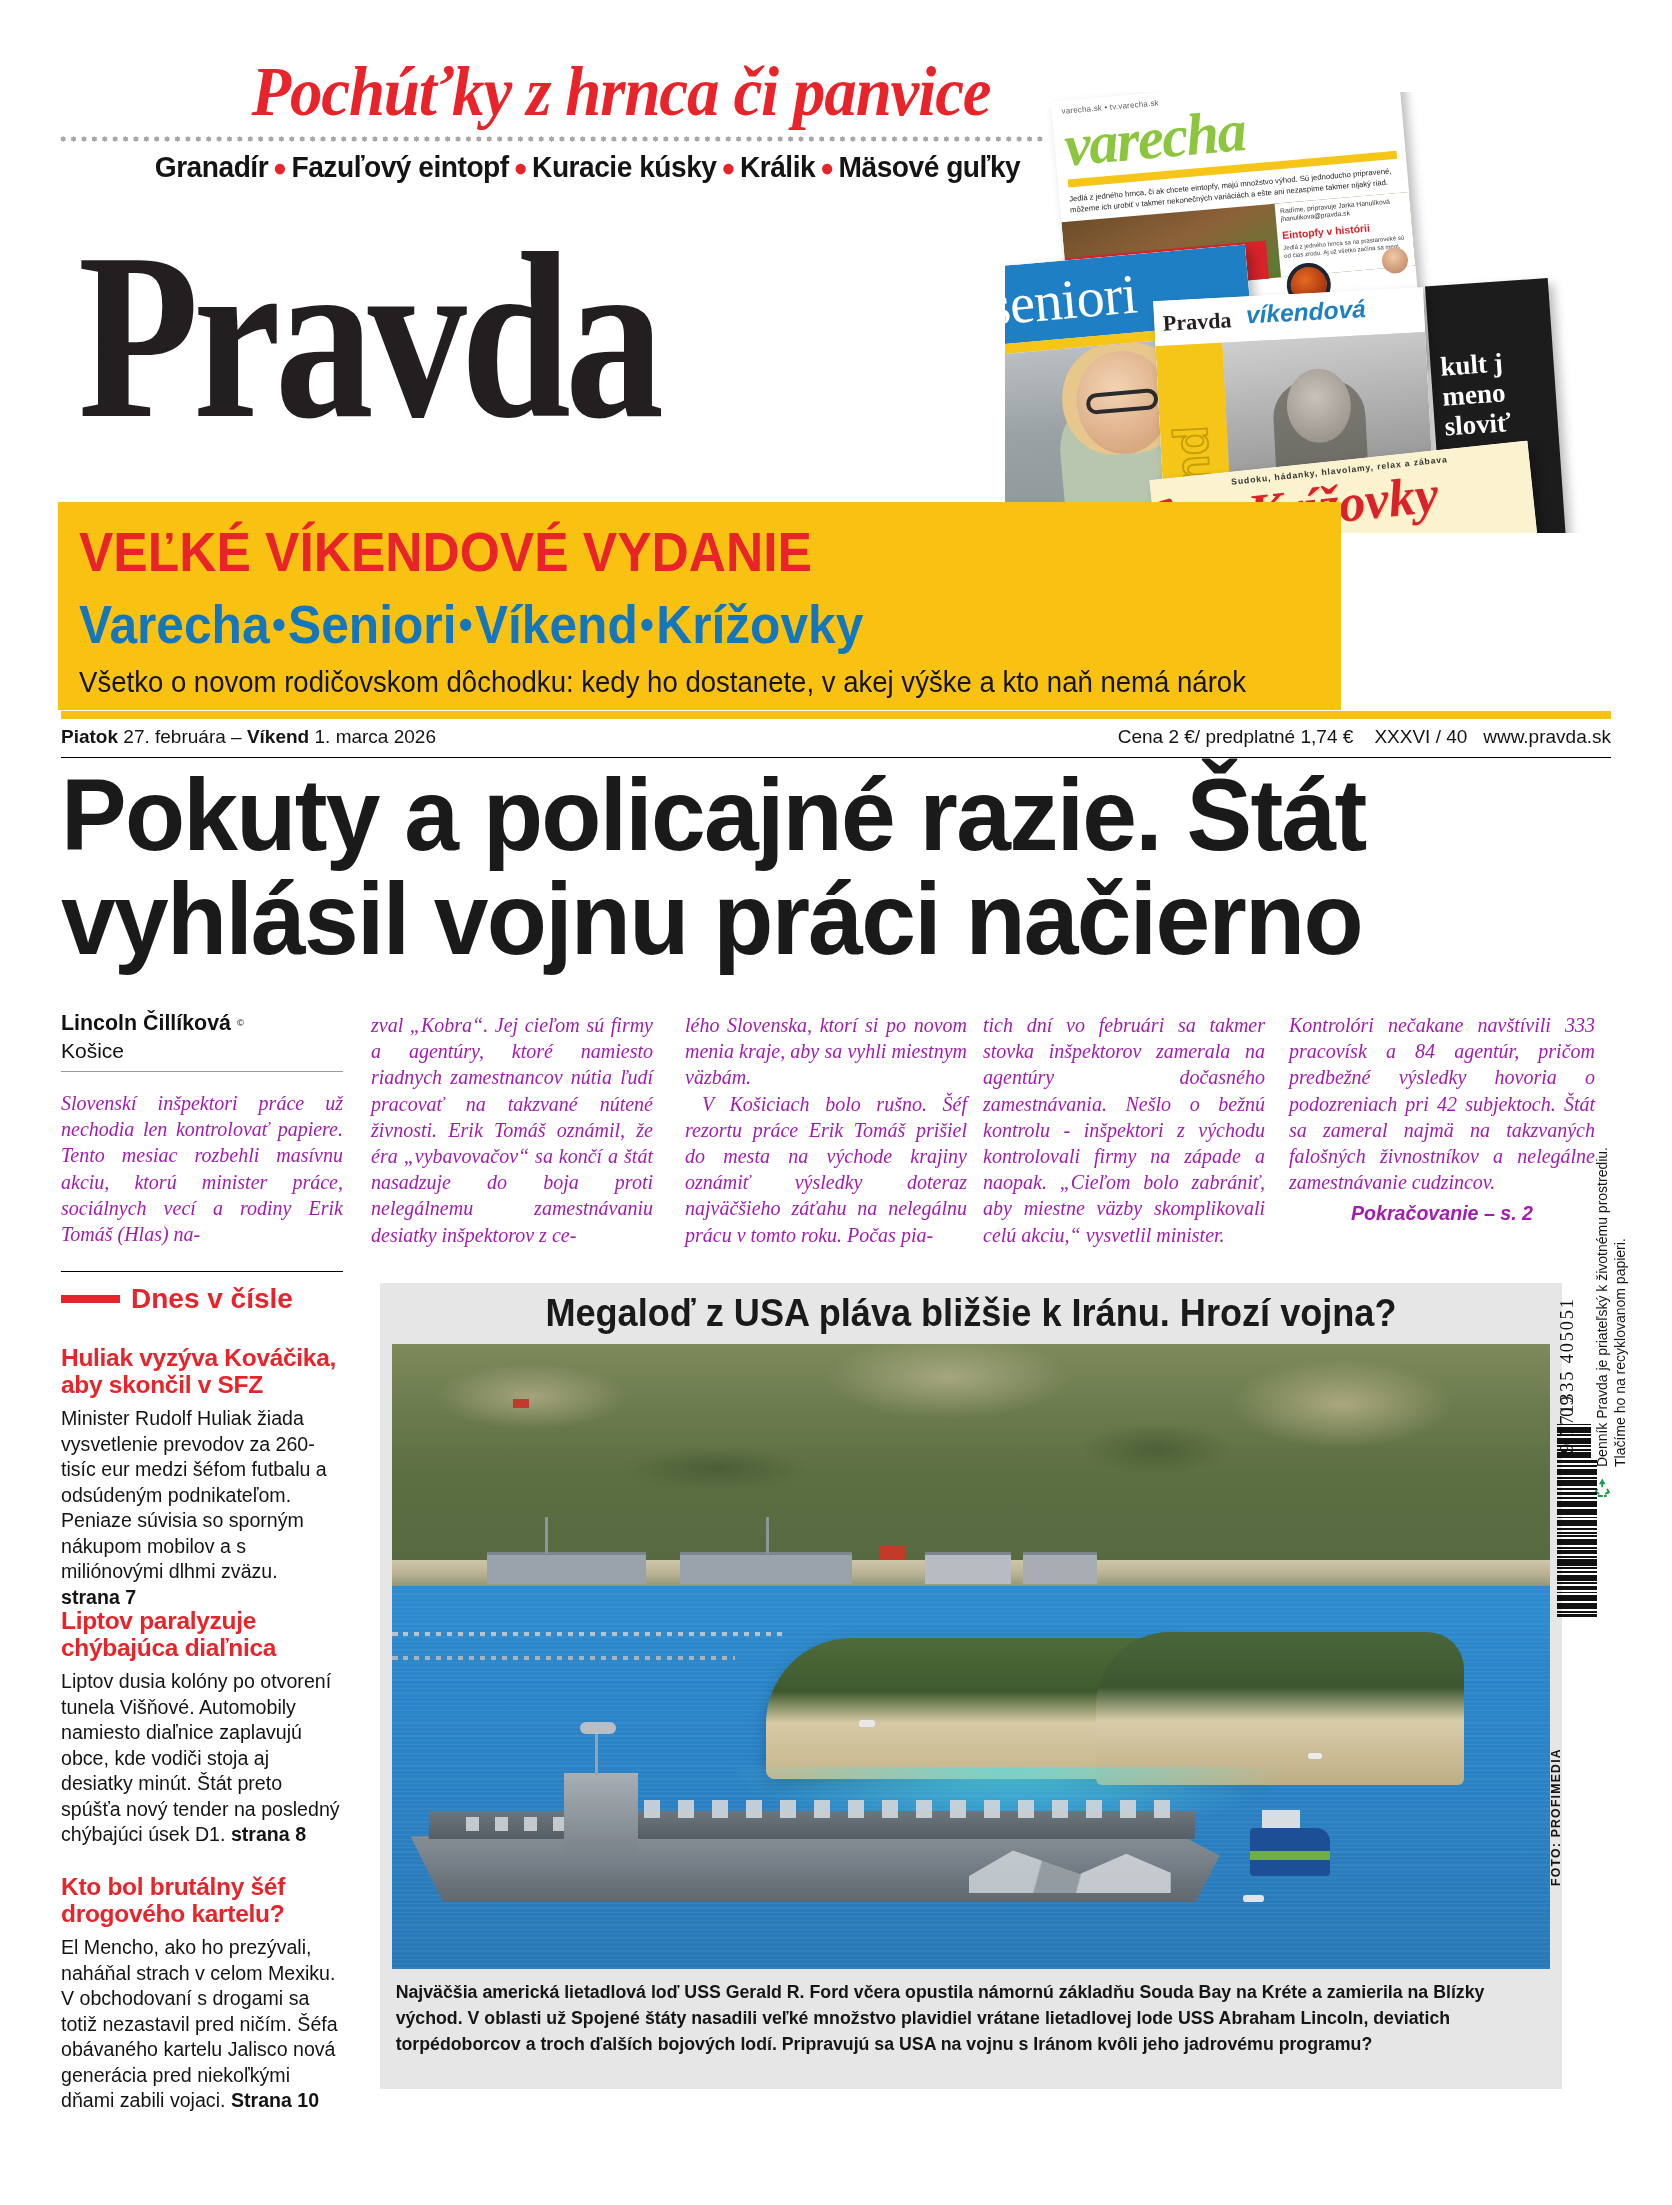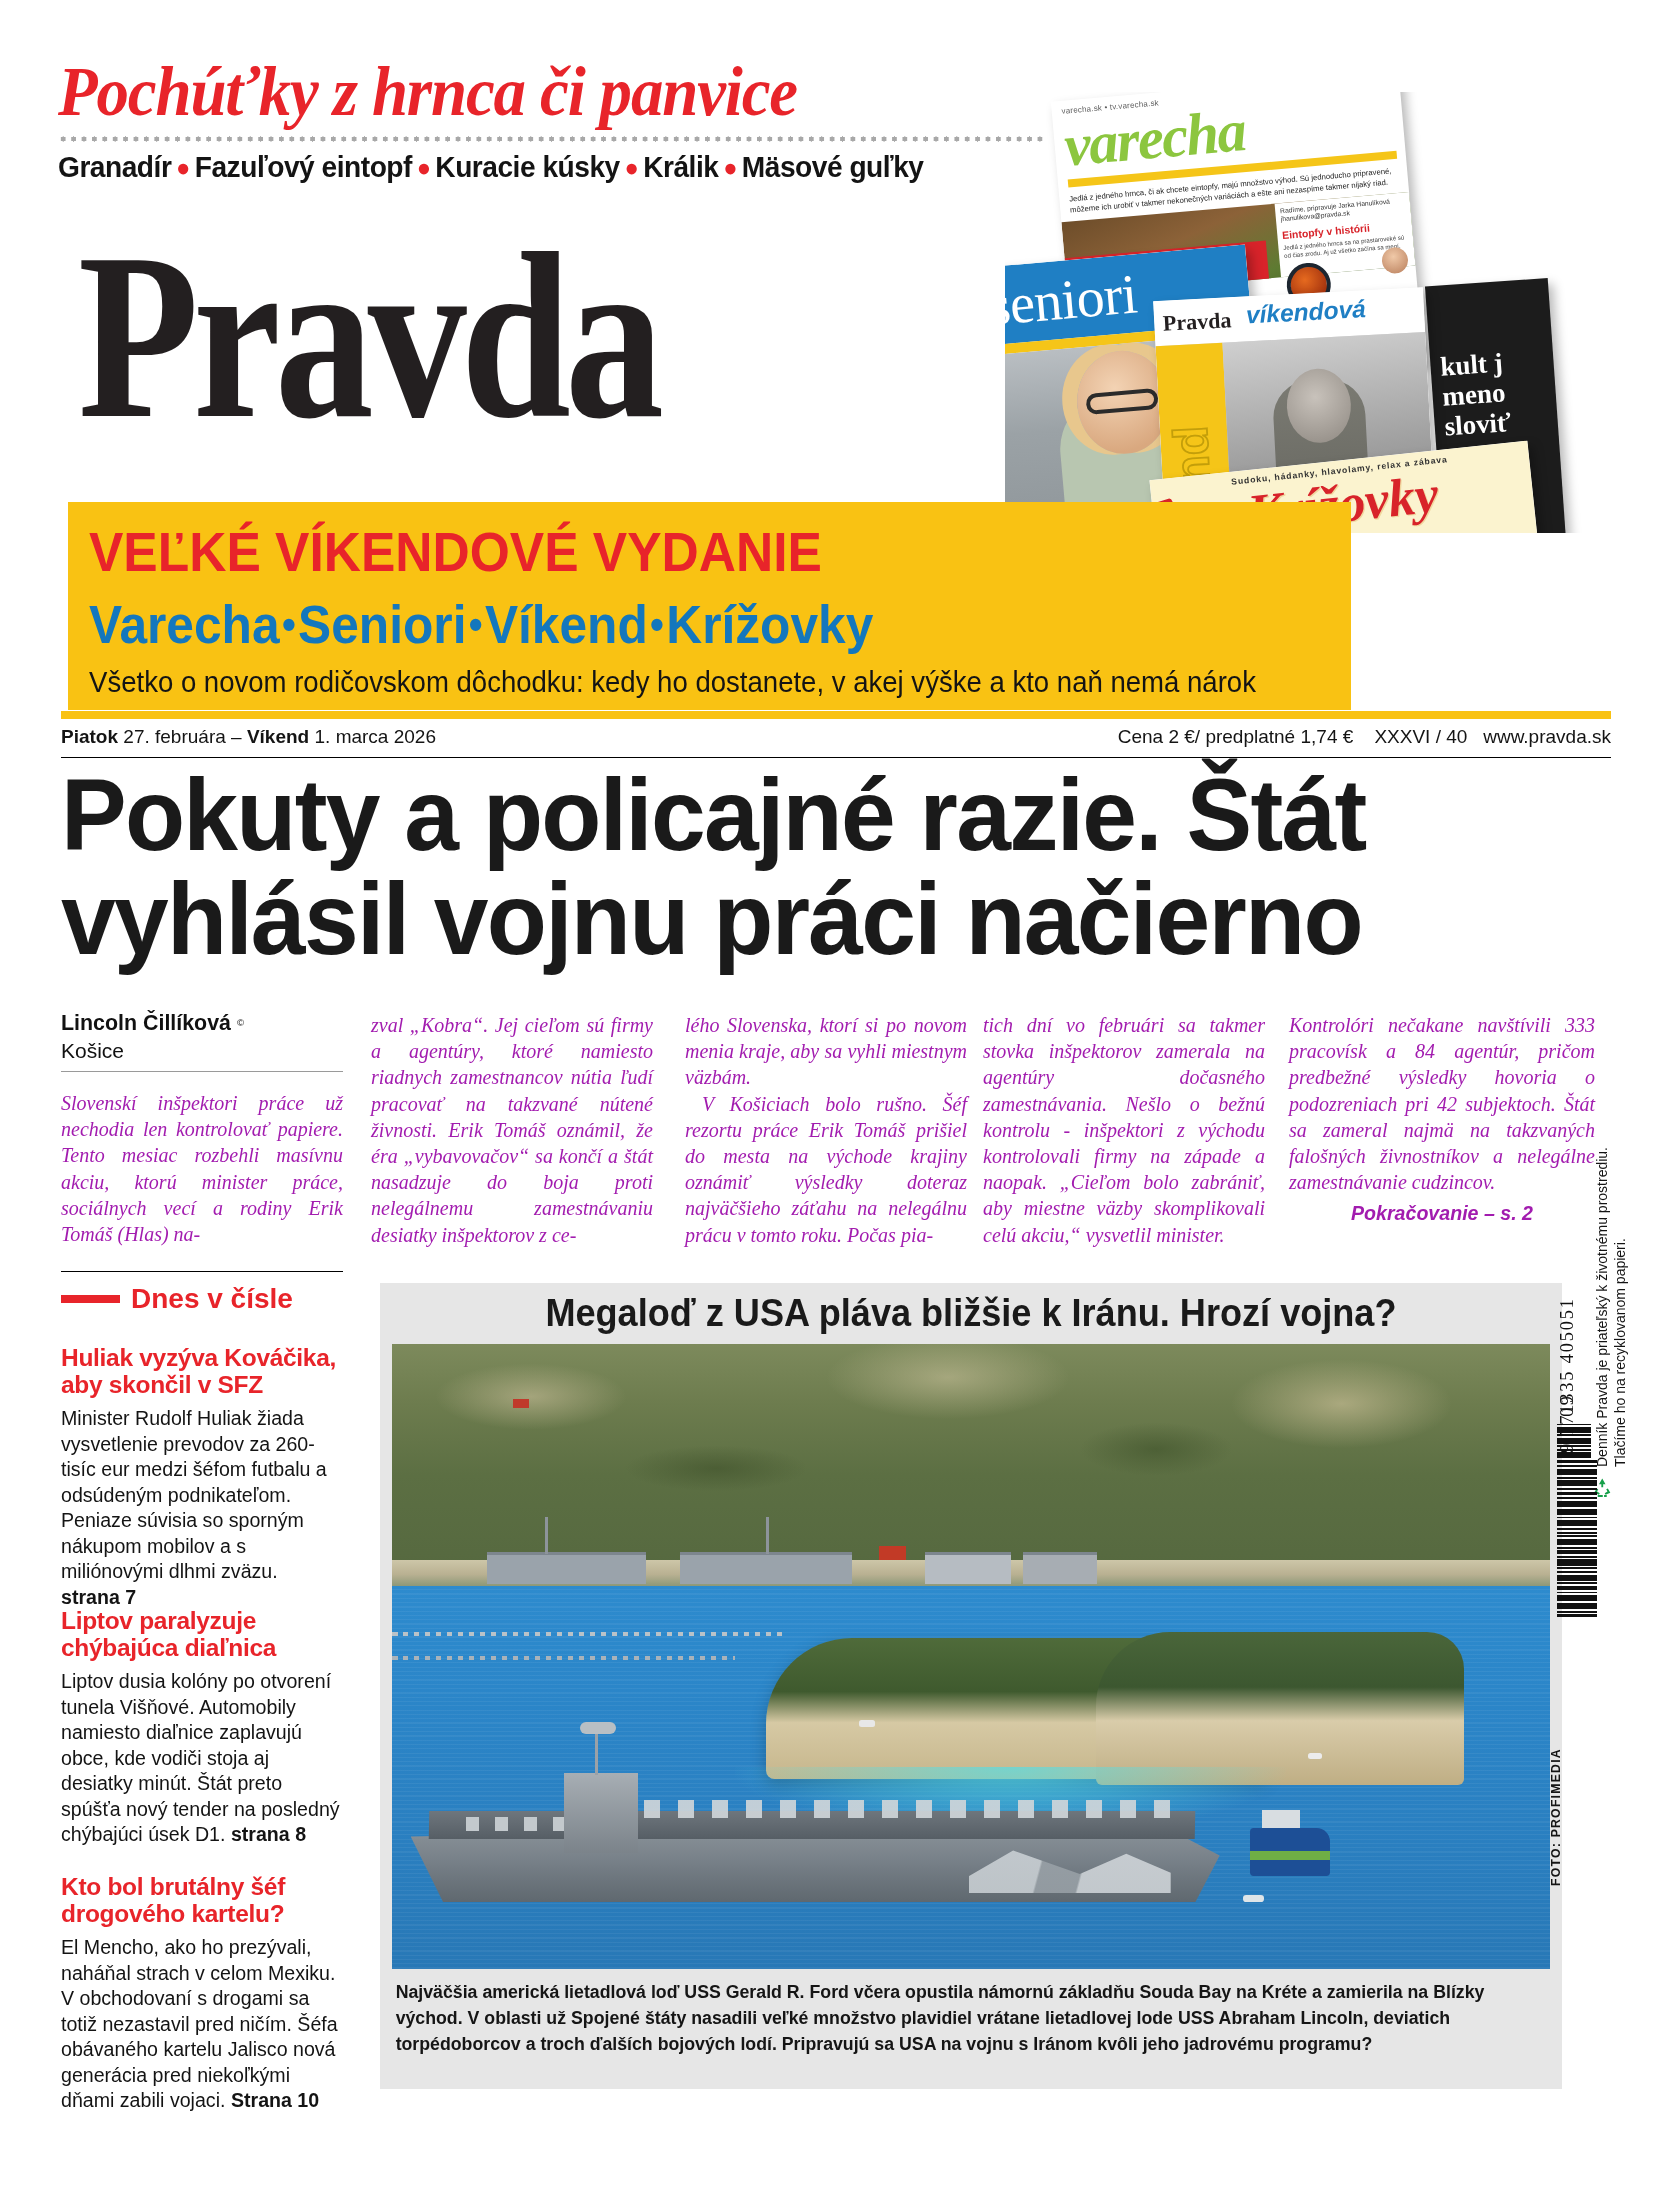--- a/index.html
+++ b/index.html
@@ -5,21 +5,21 @@
   * { box-sizing: border-box; margin: 0; padding: 0; }
   html, body {
     width: 1672px; height: 2205px;
     background: #ffffff;
     font-family: "Liberation Sans", sans-serif;
     overflow: hidden;
   }
   .page { position: relative; width: 1672px; height: 2205px; background:#fff; }
 
   
-  .promo { position:absolute; left:58px; top:58px; width:992px; }
+  .promo { position:absolute; left:58px; top:58px; width:992px;text-align:right; }
   .promo-title {
     font-family: "Liberation Serif", serif;
     font-style: italic; font-weight: 700;
     font-size: 69px; line-height:1.0;
     color: #e8242a; letter-spacing:-1.2px;
     transform: scaleX(0.94); transform-origin: left center;
     white-space: nowrap;
   }
   .dotrule { margin-top:8.6px; height:6.1px; width:986px;
     background-image: radial-gradient(circle, #a8a8a8 42%, transparent 44%);
@@ -105,21 +105,21 @@
   .mk-pen { position:absolute; left:6.1px; top:21px; width:21px; height:67px; background:#d8232a;
      border-radius:3.7px; transform:rotate(-12deg);}
 
   
   .mag-kult { left:429px; top:190px; width:123px; height:263px; transform:rotate(-4deg);
      background:#1c1c1c; }
   .mk2 { color:#fff; font-family:"Liberation Serif",serif; font-size:27px; font-weight:700;
      line-height:1.12; padding:66px 0 0 9.8px;}
 
   
-  .ybox { position:absolute; left:68px; top:502px; width:1283px; height:208px; background:#f9c213; }
+  .ybox { position:absolute; left:58px; top:502px; width:1283px; height:208px; background:#f9c213; }
   .yb1 { position:absolute; left:21px; top:17px; font-size:56px; font-weight:700; color:#e8242a;
      letter-spacing:0px; transform: scaleX(0.92); transform-origin:left center; white-space:nowrap;}
   .yb2 { position:absolute; left:21px; top:91px; font-size:54px; font-weight:700; color:#1477bd;
      transform: scaleX(0.92); transform-origin:left center; white-space:nowrap;}
   .yb2 .dot { font-size:43px; vertical-align:3.7px; padding:0 2.5px;}
   .yb3 { position:absolute; left:21px; top:164px; font-size:29px; color:#141414; font-weight:400;
      transform: scaleX(0.95); transform-origin:left center; white-space:nowrap;}
   .yrule { position:absolute; left:61px; top:711px; width:1550px; height:8px; background:#f9c213;}
 
   

